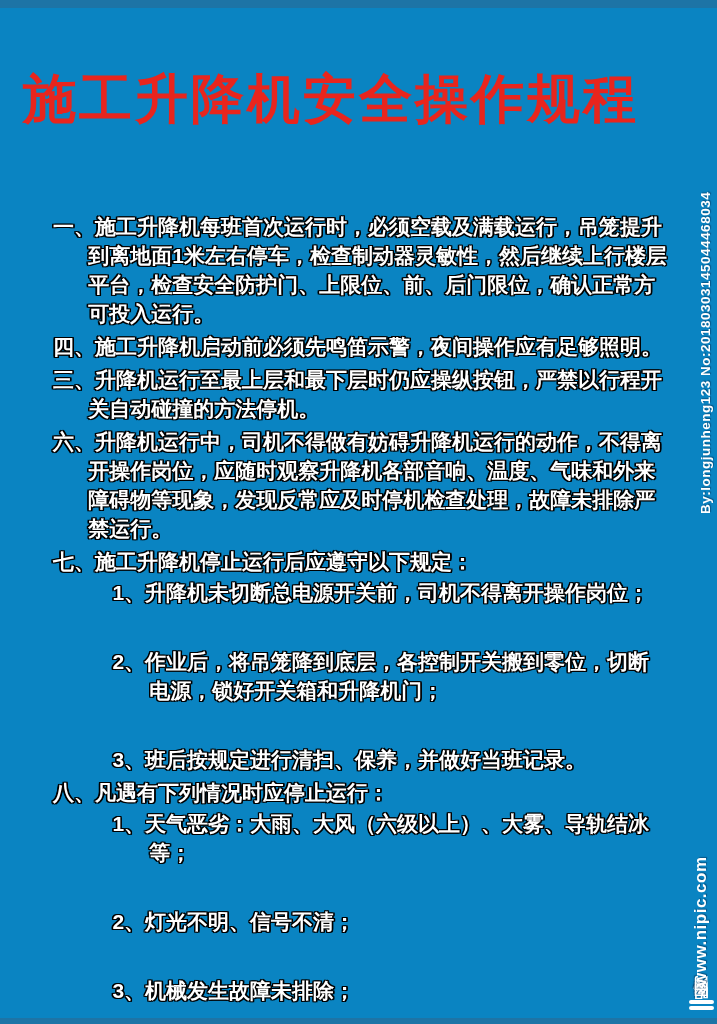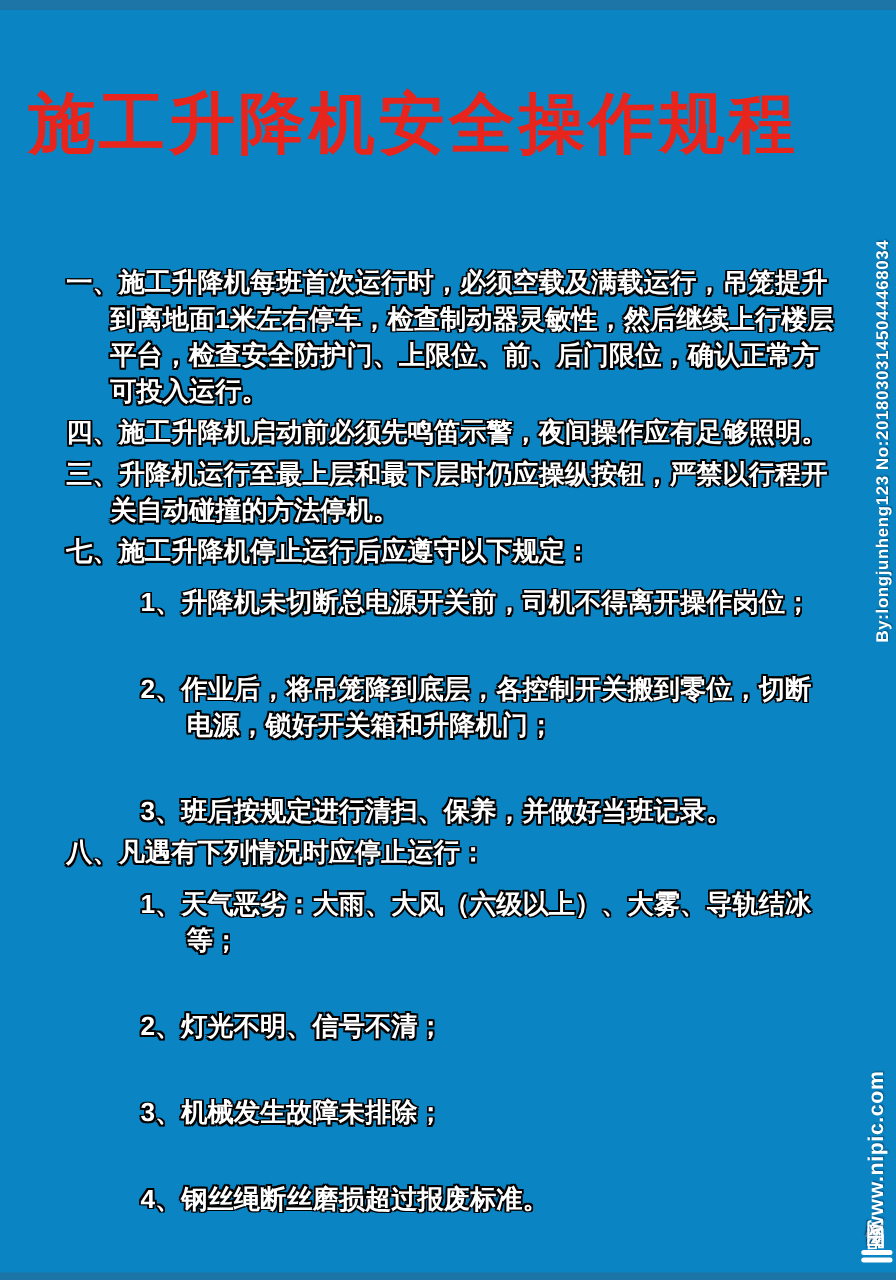--- a/index.html
+++ b/index.html
@@ -53,21 +53,21 @@
     text-shadow:
       -1.4px -1.4px 0 #000, 0 -1.4px 0 #000, 1.4px -1.4px 0 #000,
       -1.4px 0 0 #000, 1.4px 0 0 #000,
       -1.4px 1.4px 0 #000, 0 1.4px 0 #000, 1.4px 1.4px 0 #000;
   }
   .item{padding-left:1.68em;text-indent:-1.68em;margin-bottom:4px;}
   .subitem{
     margin-left:1.15em;margin-bottom:4px;
     padding-left:1.76em;text-indent:-1.76em;margin-top:40px;
   }
-  .item > .subitem:first-of-type{margin-top:12px;}
+  .item > .subitem:first-of-type{margin-top:2px;}
 
   
   .side-id{
     position:absolute;top:14px;right:4px;height:500px;
     writing-mode:vertical-rl;transform:rotate(180deg);
     color:#fff;font-size:13.5px;font-weight:bold;
     letter-spacing:.5px;white-space:nowrap;
     text-shadow:1px 1px 1px rgba(0,50,90,.55);
   }
   .watermark{
@@ -90,20 +90,21 @@
 
   <h1 class="title">
     <span class="title-text" data-text="施工升降机安全操作规程">施工升降机安全操作规程</span>
   </h1>
 
   <div class="content">
 
   <div class="item"><span class="label">一、</span><span class="text">施工升降机每班首次运行时，必须空载及满载运行，吊笼提升到离地面1米左右停车，检查制动器灵敏性，然后继续上行楼层平台，检查安全防护门、上限位、前、后门限位，确认正常方可投入运行。</span></div>
       <div class="item"><span class="label">四、</span><span class="text">施工升降机启动前必须先鸣笛示警，夜间操作应有足够照明。</span></div>
       <div class="item"><span class="label">三、</span><span class="text">升降机运行至最上层和最下层时仍应操纵按钮，严禁以行程开关自动碰撞的方法停机。</span></div>
+      <div class="item"><span class="label">六、</span><span class="text">升降机运行中，司机不得做有妨碍升降机运行的动作，不得离开操作岗位，应随时观察升降机各部音响、温度、气味和外来障碍物等现象，发现反常应及时停机检查处理，故障未排除严禁运行。</span></div>
       <div class="item"><span class="label">七、</span><span class="text">施工升降机停止运行后应遵守以下规定：</span><div class="subitem"><span class="label">1、</span><span class="text">升降机未切断总电源开关前，司机不得离开操作岗位；</span></div><div class="subitem"><span class="label">2、</span><span class="text">作业后，将吊笼降到底层，各控制开关搬到零位，切断电源，锁好开关箱和升降机门；</span></div><div class="subitem"><span class="label">3、</span><span class="text">班后按规定进行清扫、保养，并做好当班记录。</span></div></div>
       <div class="item"><span class="label">八、</span><span class="text">凡遇有下列情况时应停止运行：</span><div class="subitem"><span class="label">1、</span><span class="text">天气恶劣：大雨、大风（六级以上）、大雾、导轨结冰等；</span></div><div class="subitem"><span class="label">2、</span><span class="text">灯光不明、信号不清；</span></div><div class="subitem"><span class="label">3、</span><span class="text">机械发生故障未排除；</span></div><div class="subitem"><span class="label">4、</span><span class="text">钢丝绳断丝磨损超过报废标准。</span></div></div>
     </div>
 
   <div class="side-id">By:longjunheng123 No:20180303145044468034</div>
 
   <div class="watermark">
     <span class="logo"><span class="logo-char">昵</span><span class="logo-char boxed">图</span><span class="logo-char boxed">网</span></span>
     <span class="site">www.nipic.com</span>
   </div>

